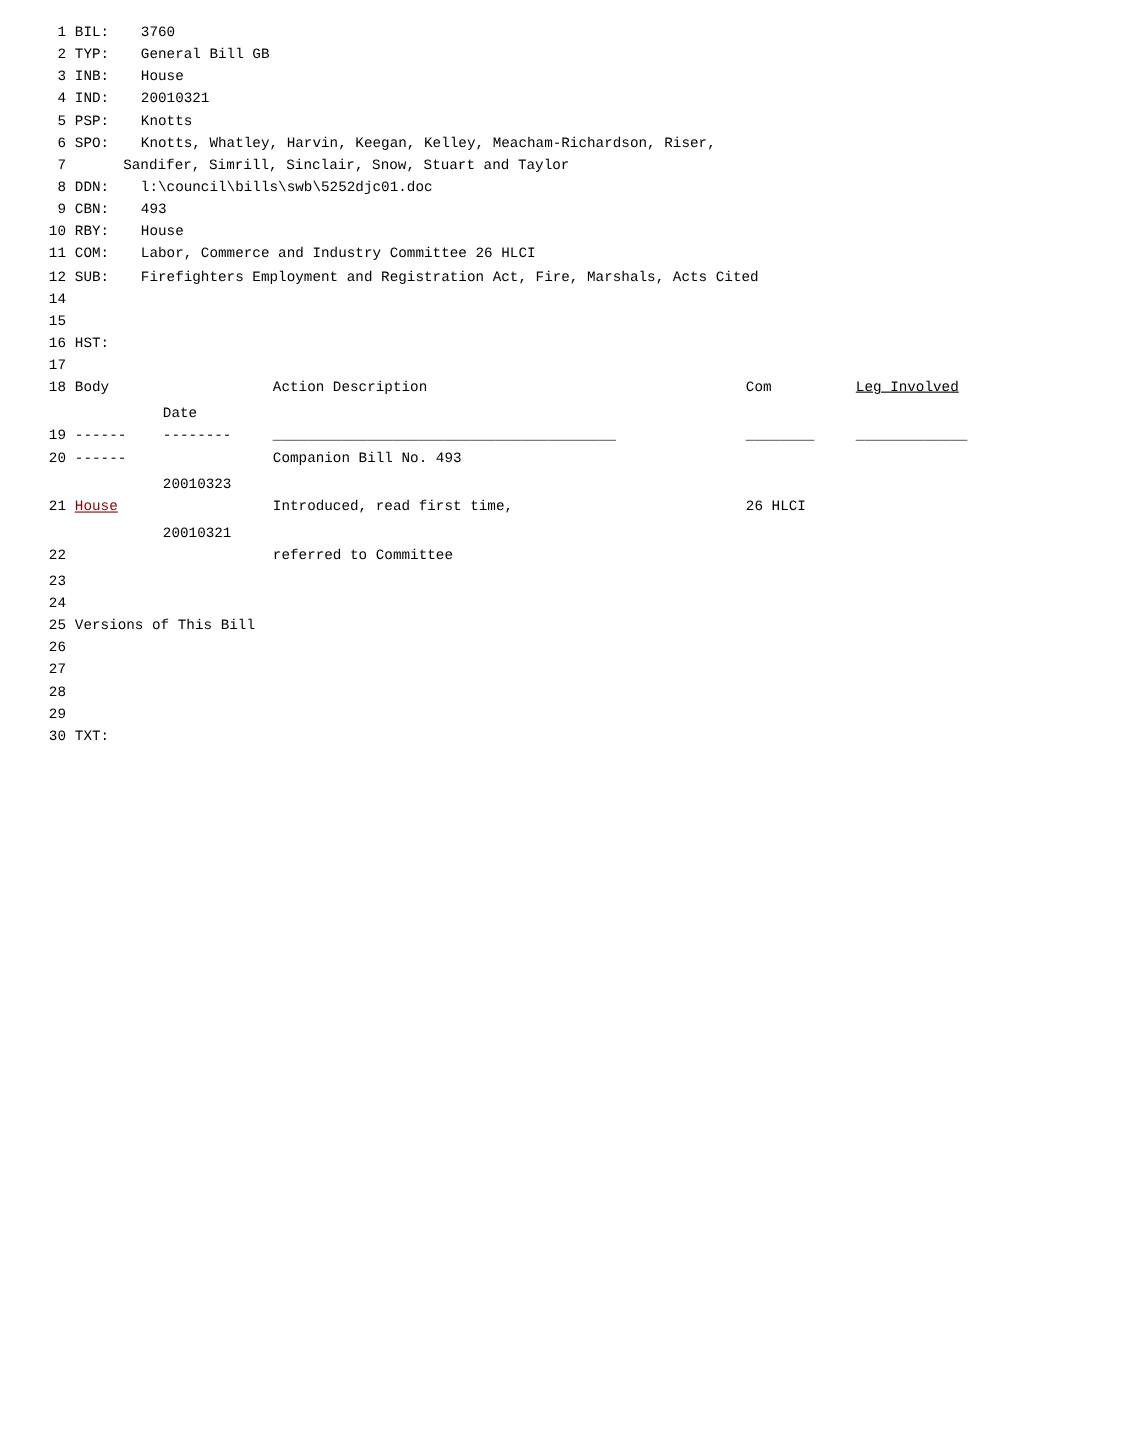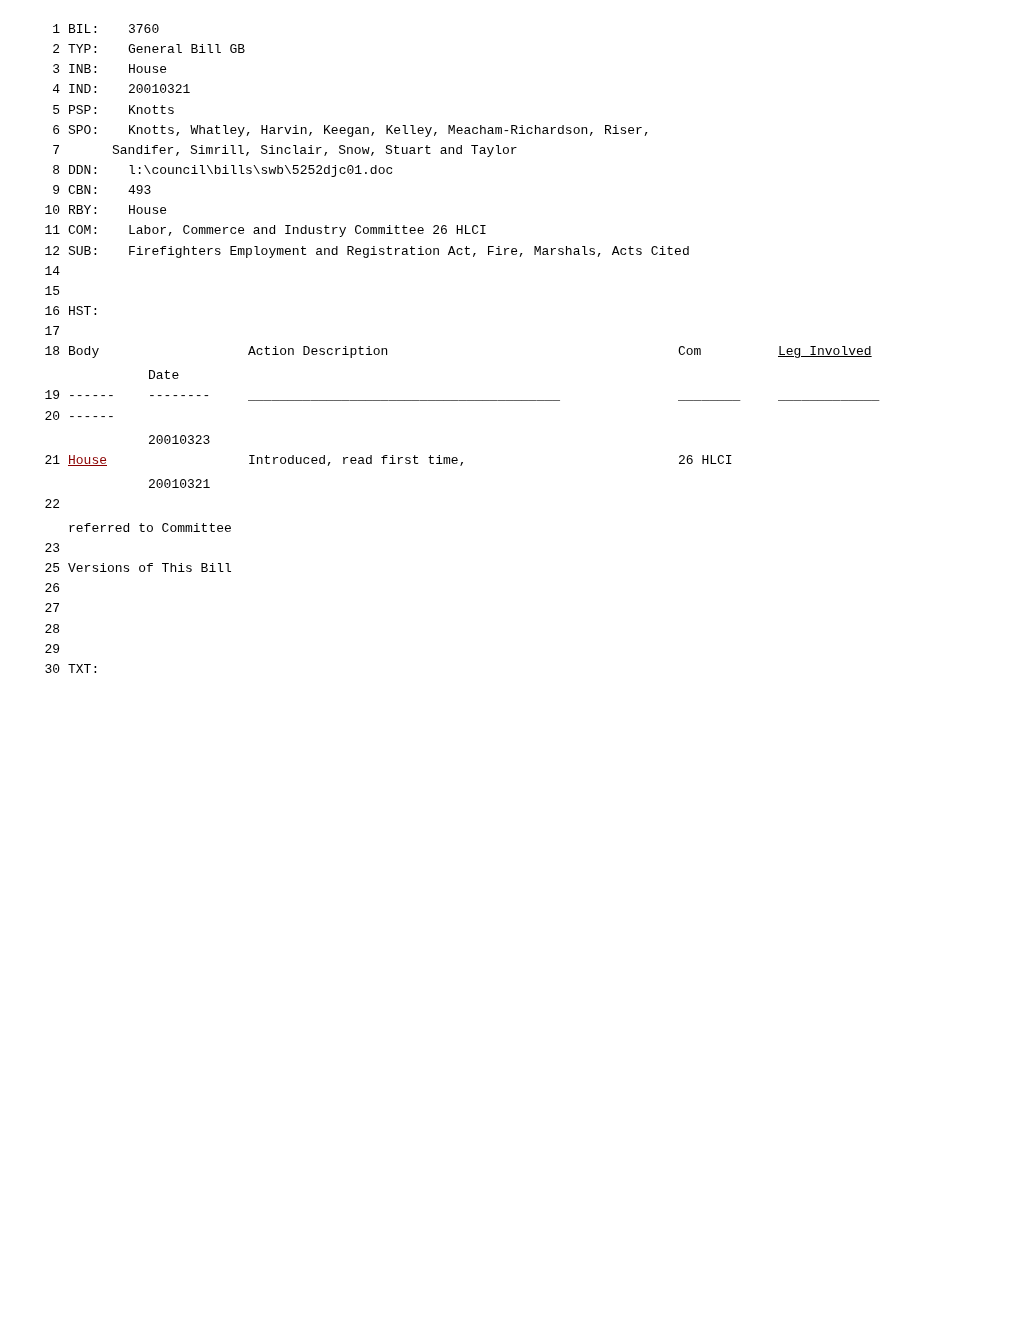--- a/index.html
+++ b/index.html
@@ -144,49 +144,54 @@
         <span class="div-action">________________________________________</span>
         <span class="div-com">________</span>
         <span class="div-leg">_____________</span>
       </span>
     </div>
     <div class="line">
       <span class="line-number">20</span>
       <span class="line-content" style="display: flex;">
         <span class="col-body">------</span>
         <span class="col-date">20010323</span>
+        <span class="col-action">Companion Bill No. 493</span>
         <span class="col-com"></span>
         <span class="col-leg"></span>
       </span>
     </div>
     <div class="line">
       <span class="line-number">21</span>
       <span class="line-content" style="display: flex;">
         <span class="col-body"><a class="link" href="#">House</a></span>
         <span class="col-date">20010321</span>
         <span class="col-action">Introduced, read first time,</span>
         <span class="col-com">26 HLCI</span>
         <span class="col-leg"></span>
       </span>
     </div>
     <div class="line">
       <span class="line-number">22</span>
-      <span class="line-content" style="display: flex; flex-direction: column;">
+      <span class="line-content" style="display: flex;">
         <span class="col-body"></span>
         <span class="col-date"></span>
         <span class="col-action">referred to Committee</span>
         <span class="col-com"></span>
         <span class="col-leg"></span>
       </span>
     </div>
     <div class="line">
       <span class="line-number">23</span>
       <span class="line-content"></span>
     </div>
     <div class="line">
+      <span class="line-number">24</span>
+      <span class="line-content"></span>
+    </div>
+    <div class="line">
       <span class="line-number">25</span>
       <span class="line-content">Versions of This Bill</span>
     </div>
     <div class="line">
       <span class="line-number">26</span>
       <span class="line-content"></span>
     </div>
     <div class="line">
       <span class="line-number">27</span>
       <span class="line-content"></span>

